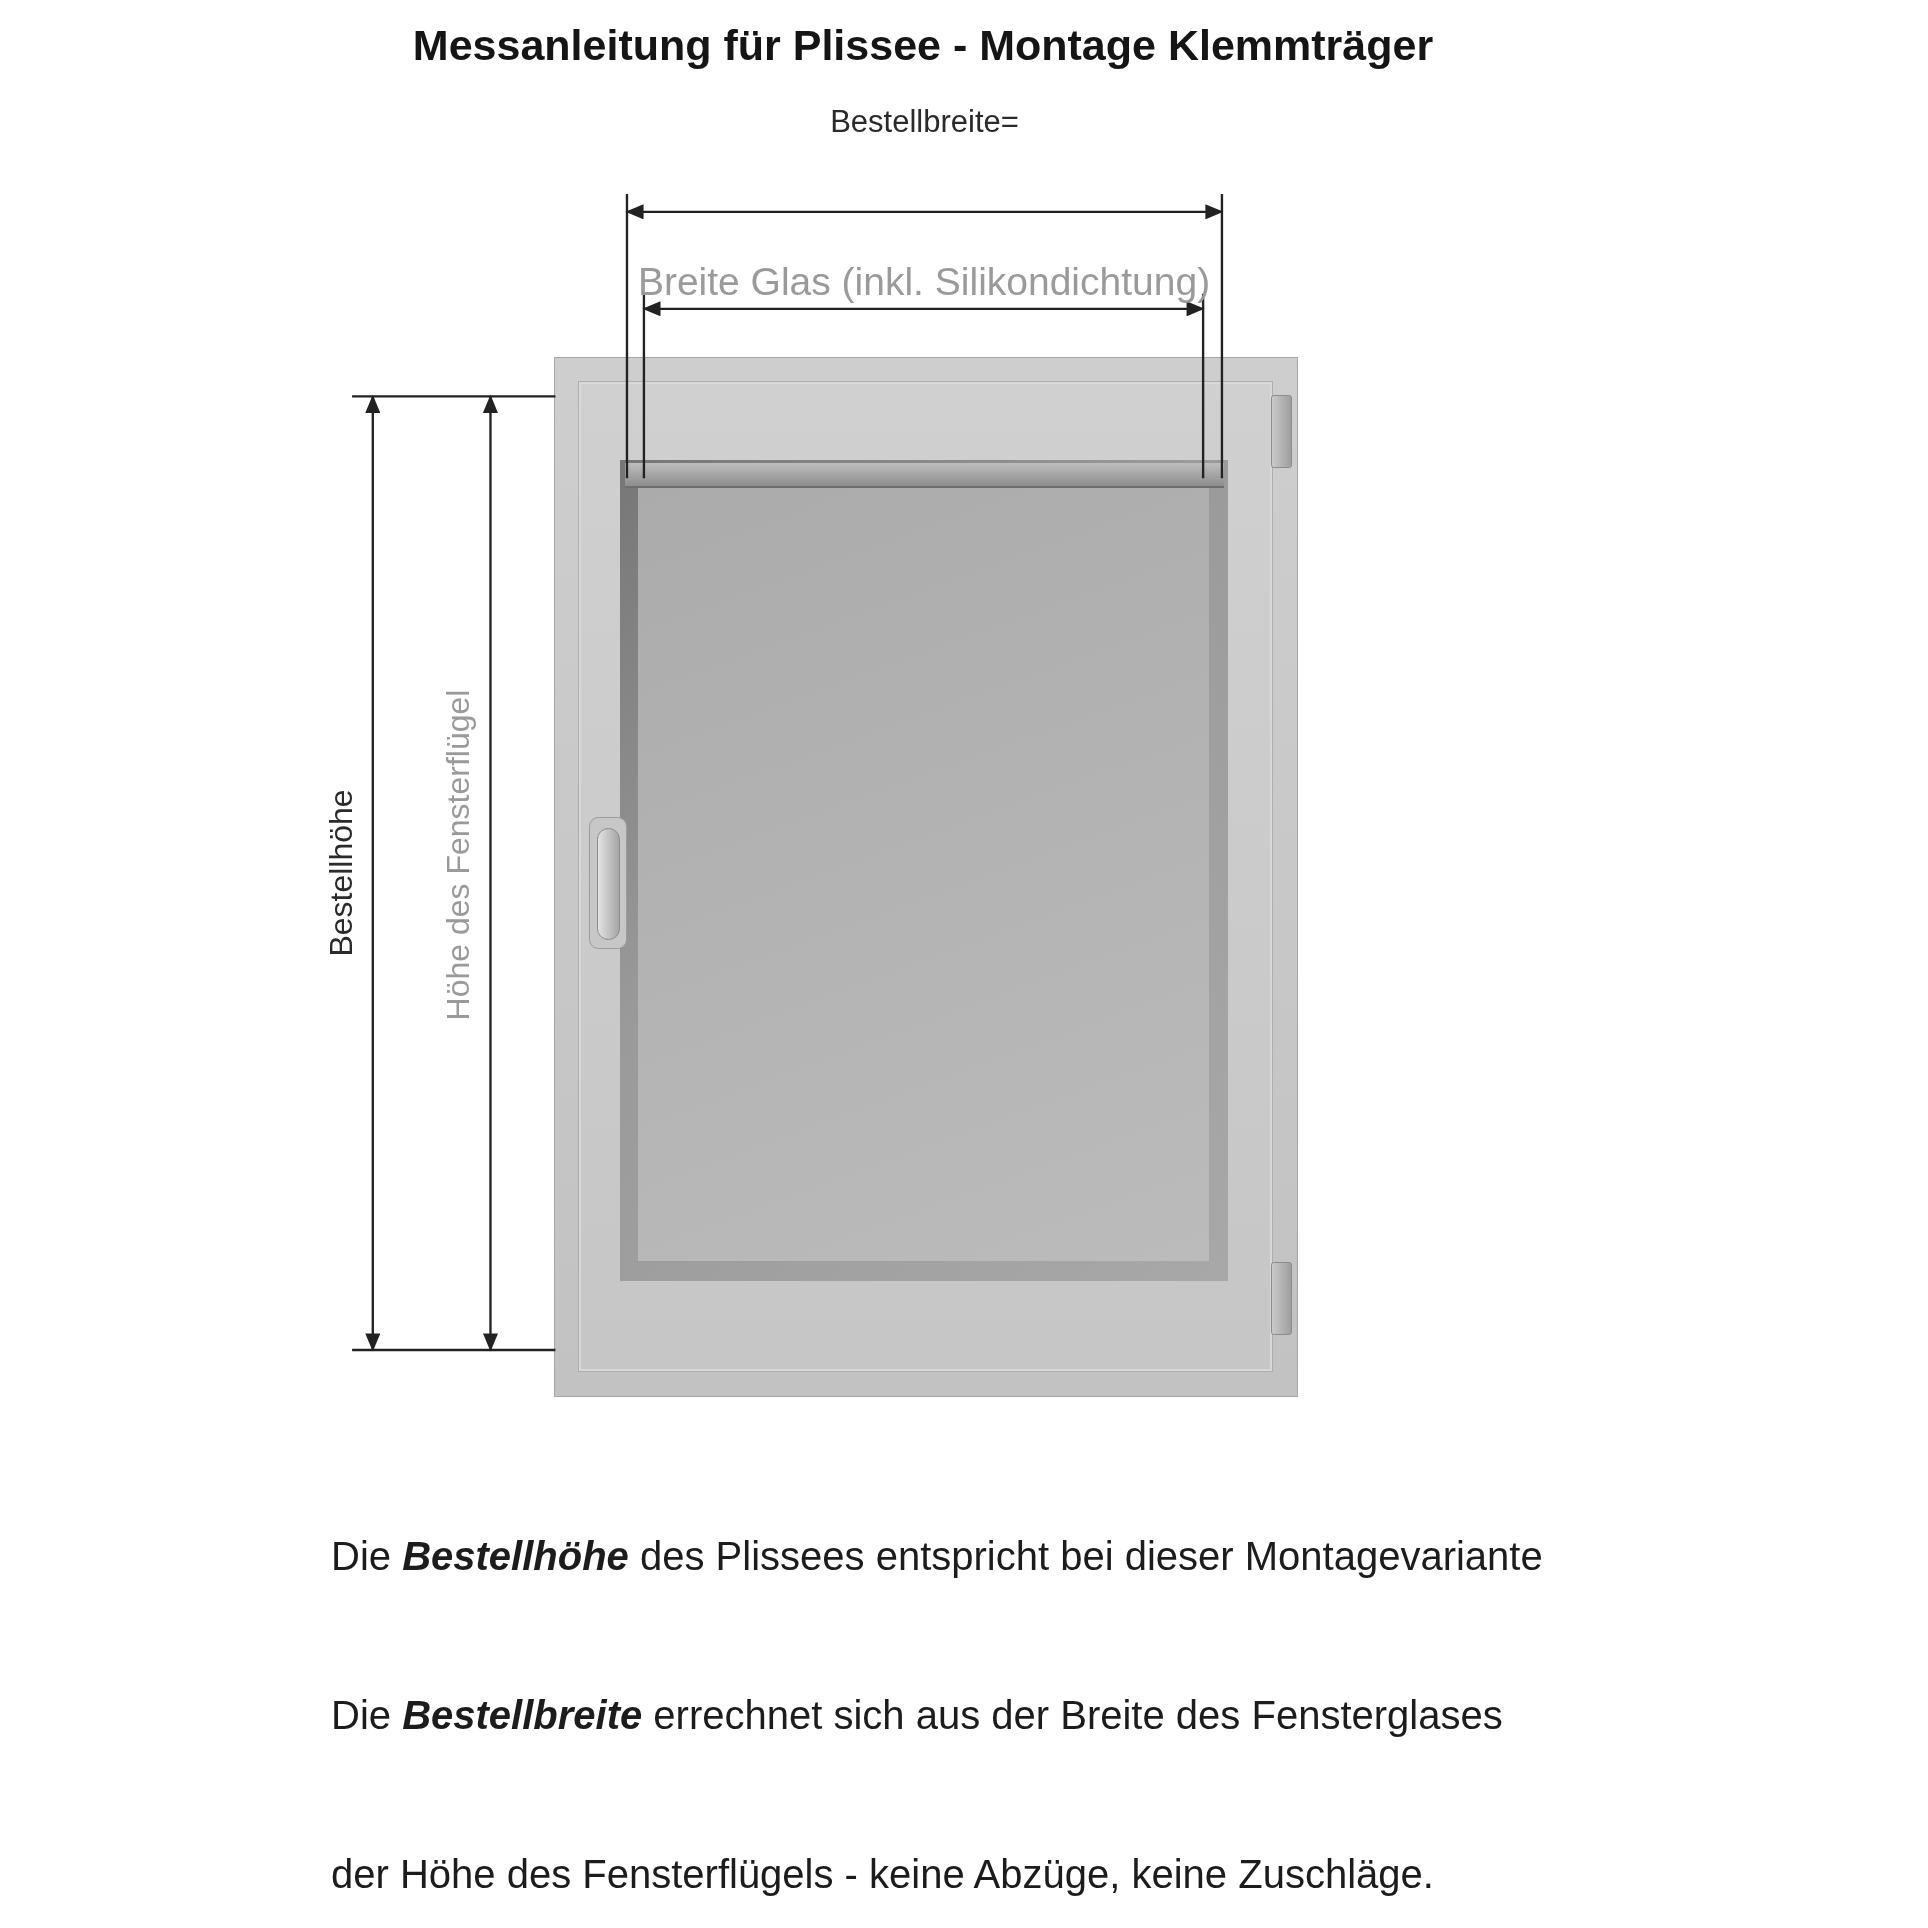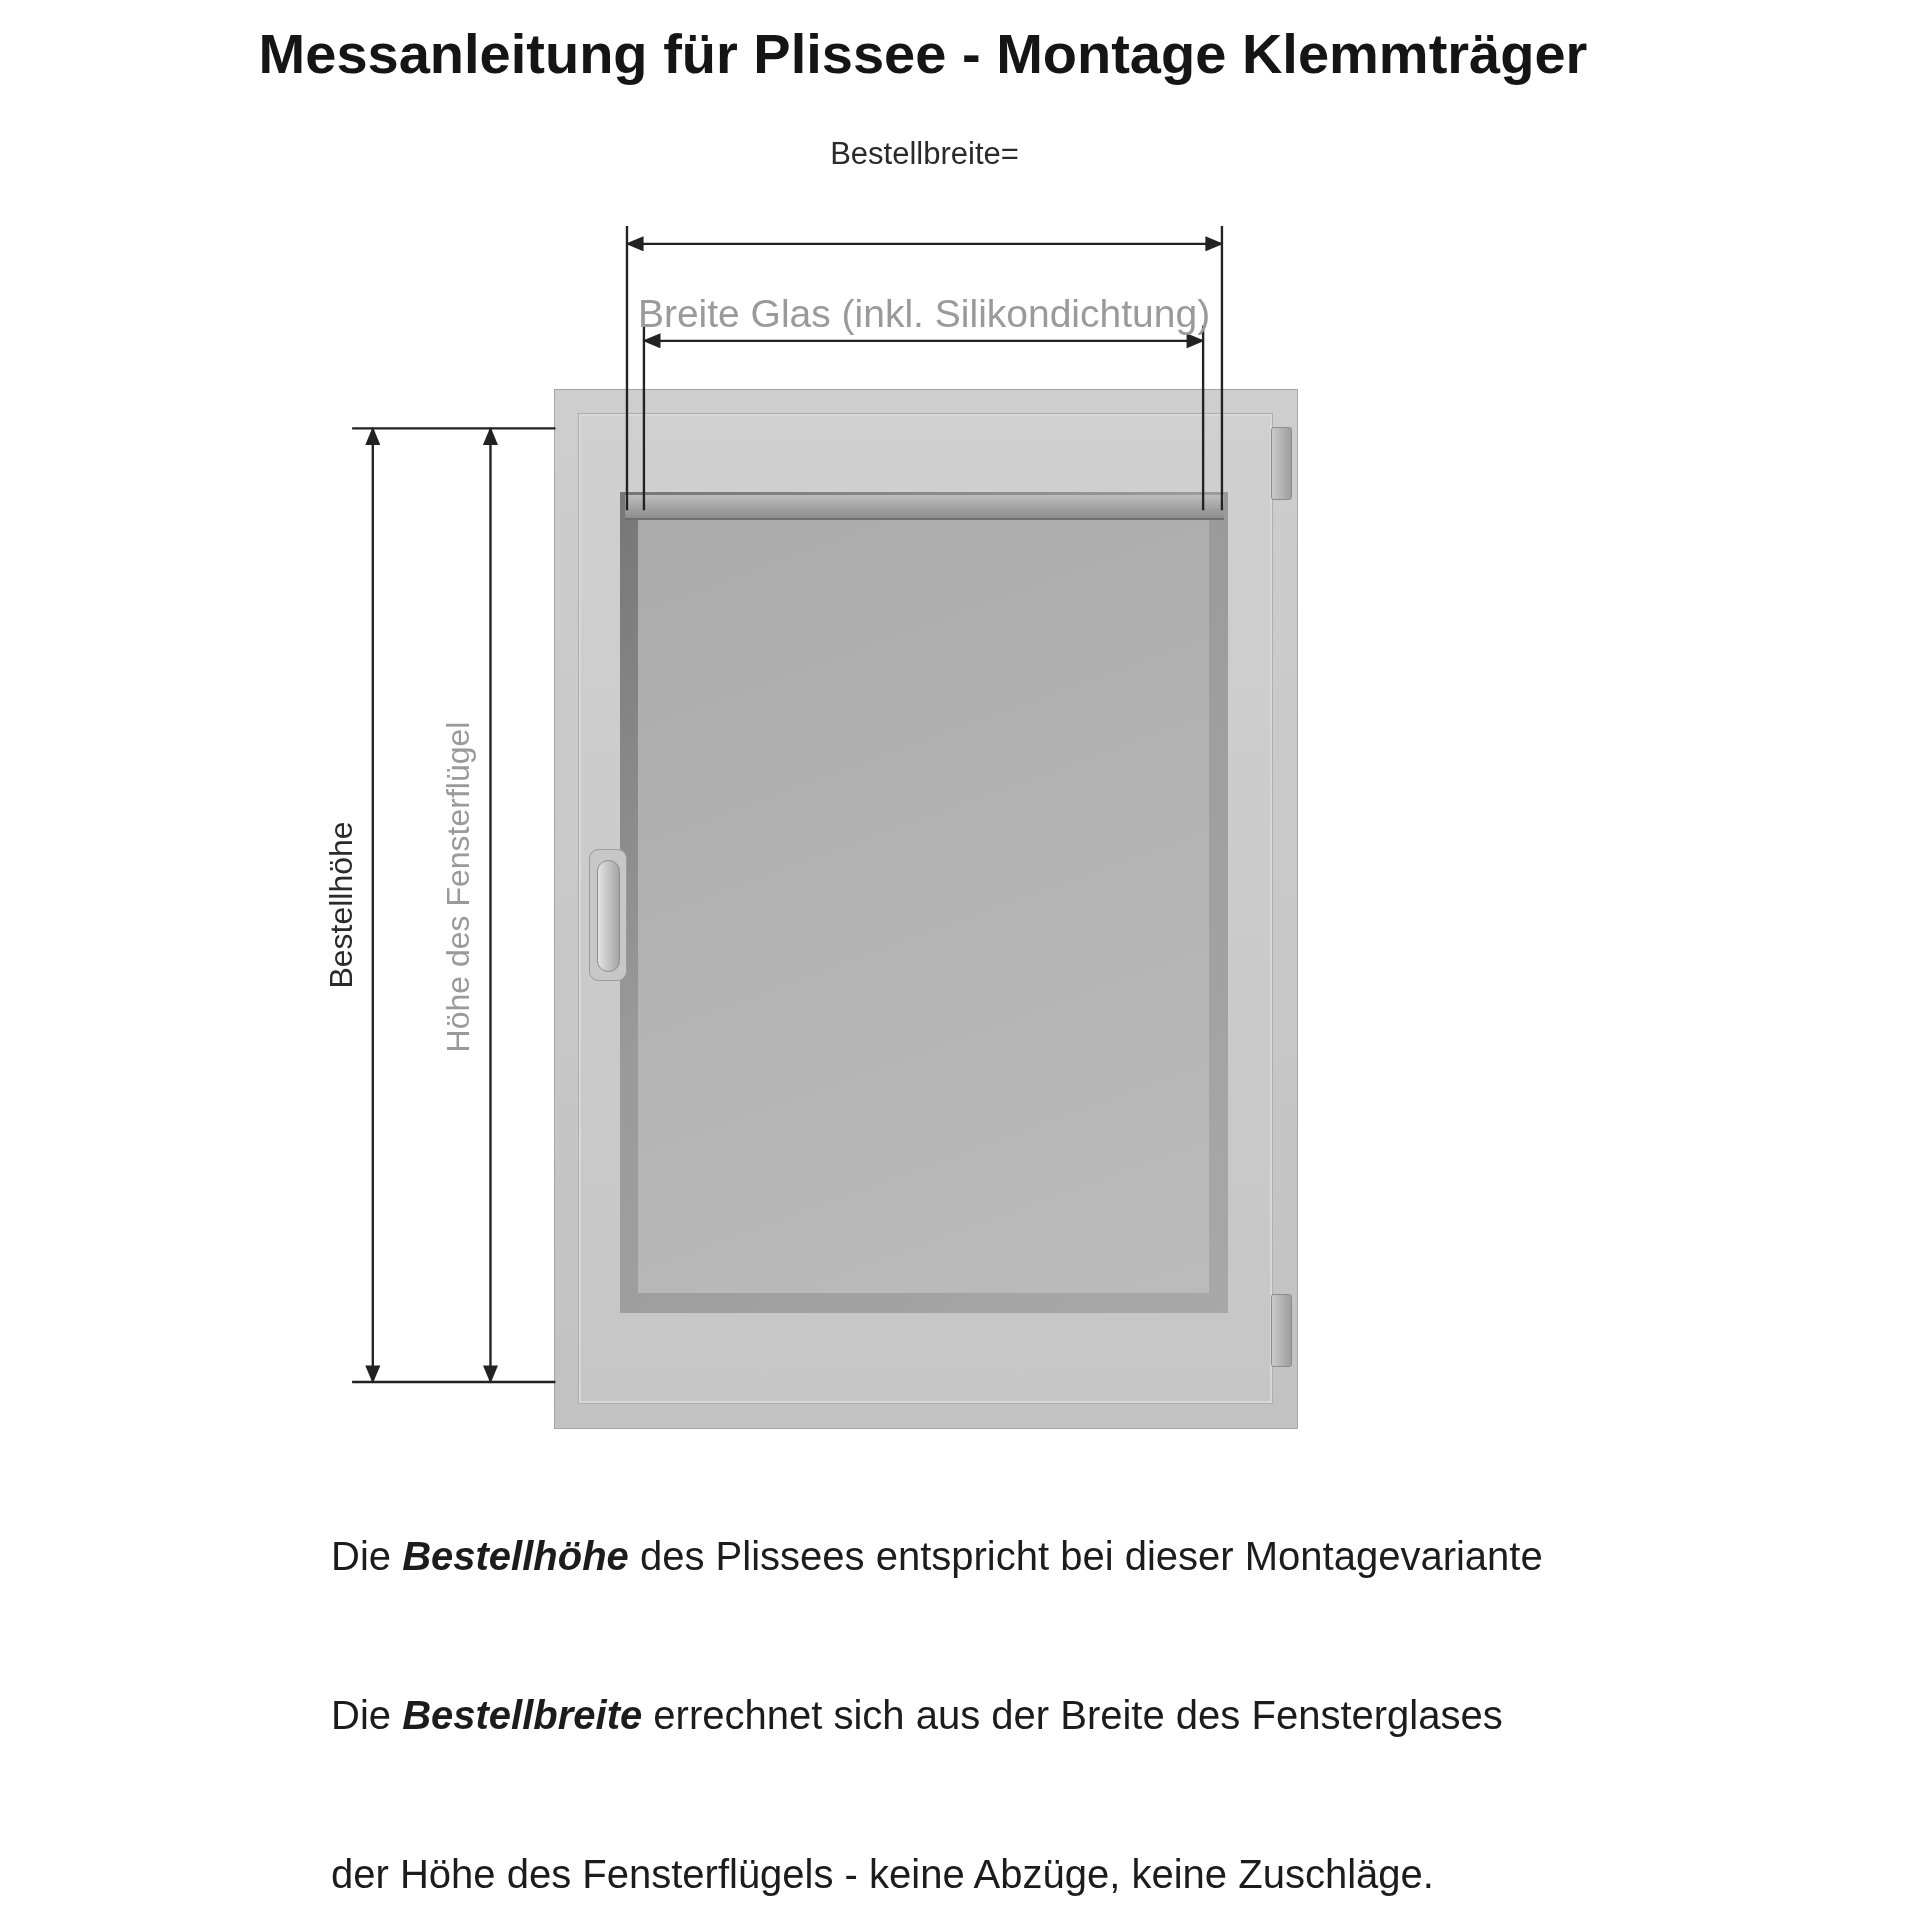--- a/index.html
+++ b/index.html
@@ -3,27 +3,27 @@
 <meta charset="utf-8">
 <style>
   * { margin:0; padding:0; box-sizing:border-box; }
   html, body { width:1928px; height:1928px; background:#ffffff; }
   body {
     font-family:"Liberation Sans", sans-serif;
     color:#1c1c1c;
     position:relative;
     overflow:hidden;
   }
-  .abs { position:absolute;margin-top:32px; }
+  .abs { position:absolute; }
   .gray { color:var(--gray-label, #9a9a9a); }
   .red  { color:var(--accent-red, #e32219); }
 
   .title {
     position:absolute; top:21px; left:0; width:1846px;
-    text-align:center; font-size:56px; font-weight:bold; color:#151515;
+    text-align:center; font-size:43px; font-weight:bold; color:#151515;
   }
 
   
   .lbl { position:absolute; }
   .lbl-bestellbreite { left:627px; top:104px; width:595px; text-align:center; font-size:31px; color:#2a2a2a; }
   .lbl-formula       { left:439px; top:164px; width:972px; text-align:center; font-size:29px; }
   .lbl-glass         { left:550px; top:260px; width:748px; text-align:center; font-size:39px; }
 
   .vlbl {
     position:absolute; white-space:nowrap;

